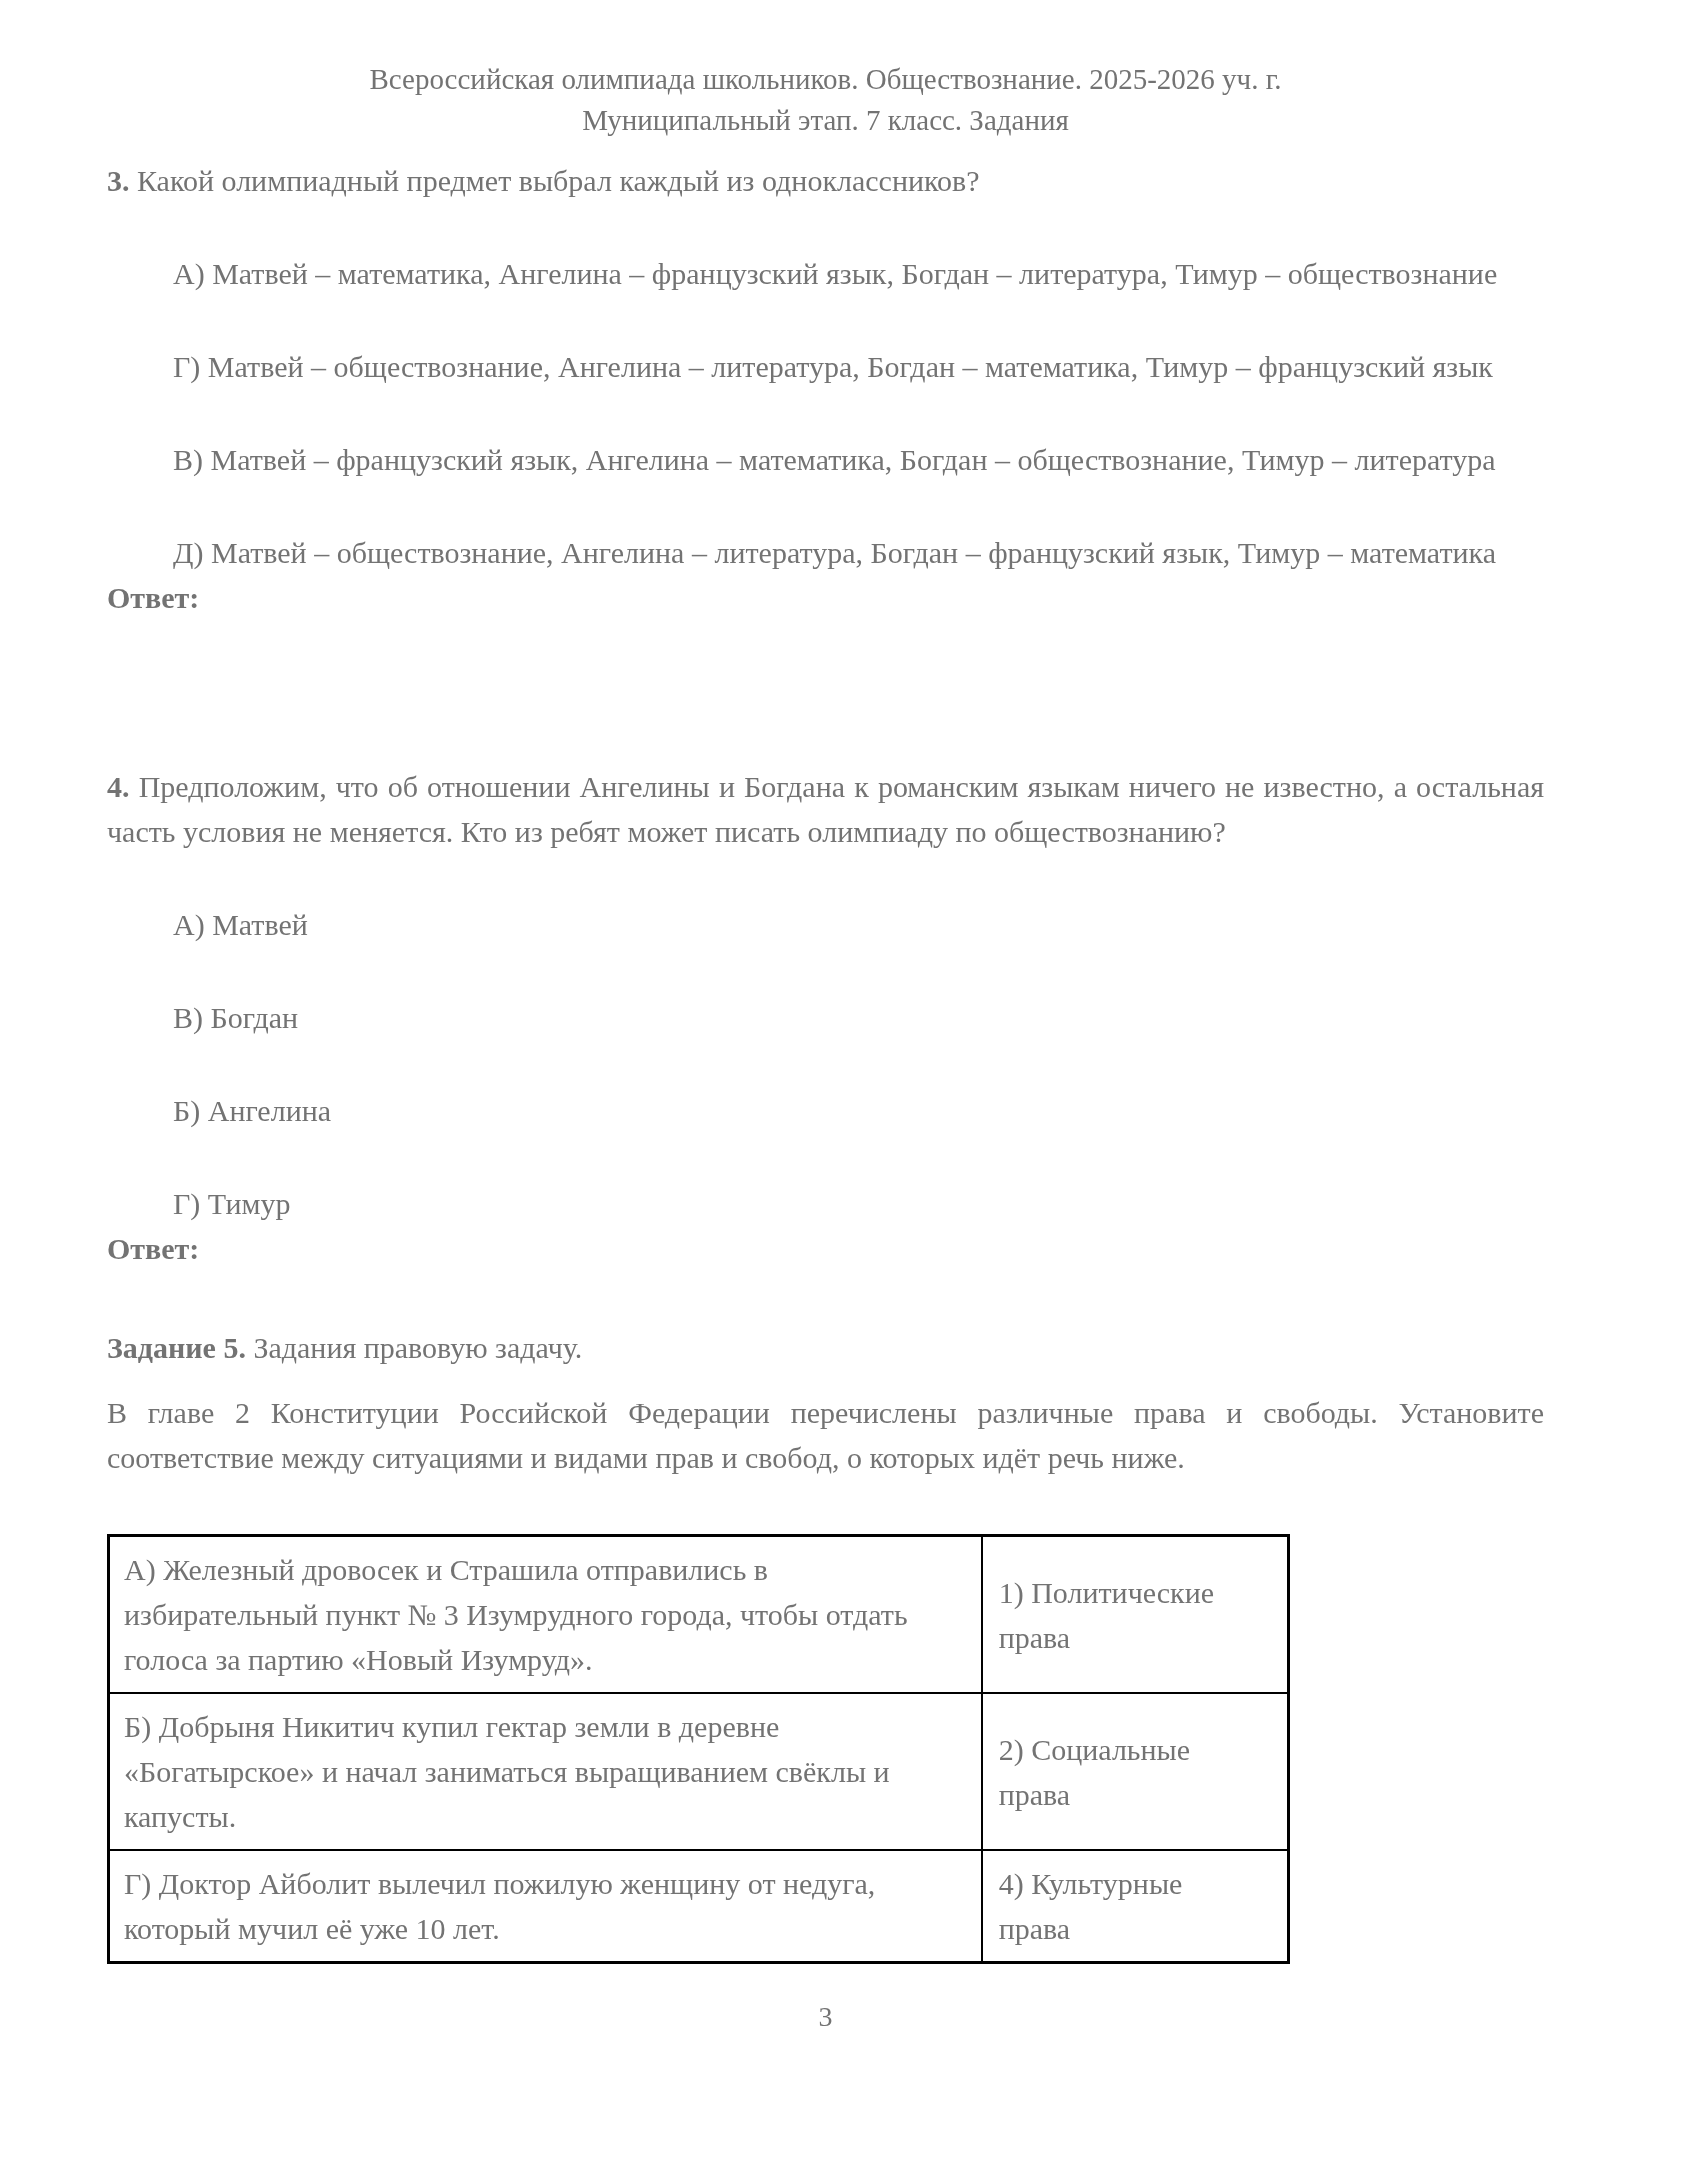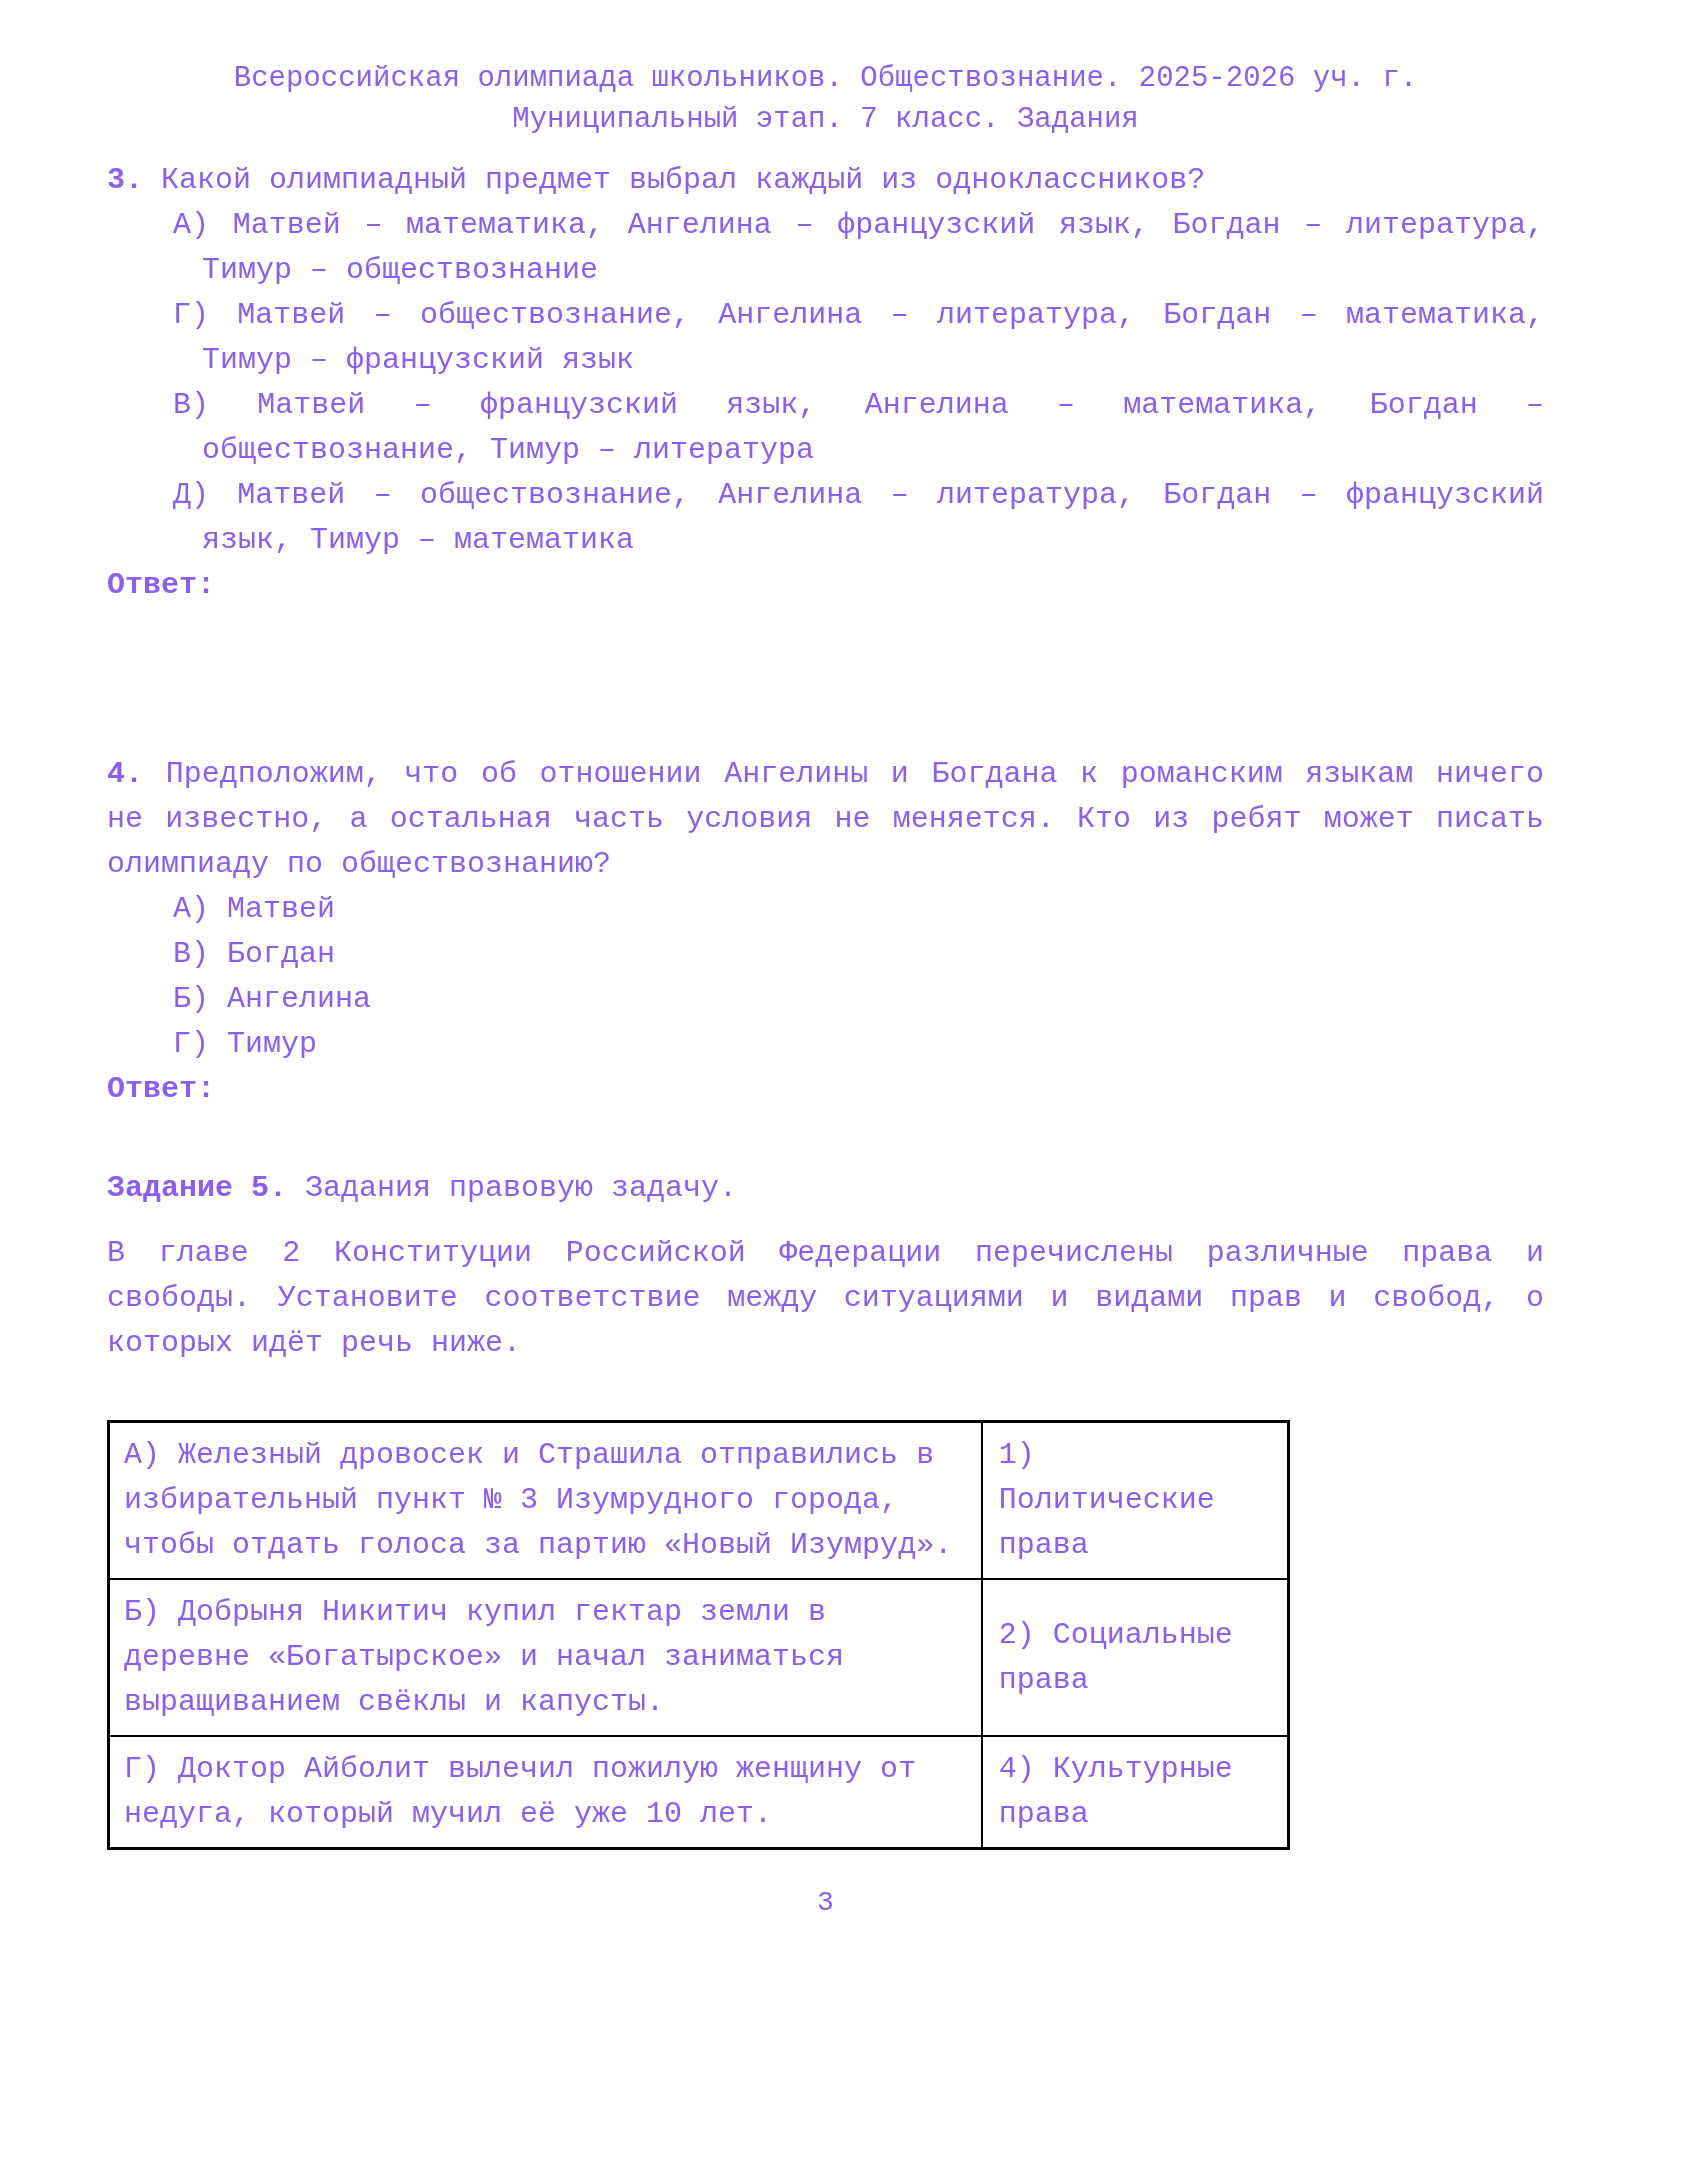--- a/index.html
+++ b/index.html
@@ -6,22 +6,22 @@
   html, body {
     margin: 0;
     padding: 0;
     background: #ffffff;
   }
   .page {
     position: relative;
     width: 1683px;
     height: 2178px;
     background: #ffffff;
-    color: #8b5cf6;
-    font-family: Liberation Mono, monospace;
+    color: #737373;
+    font-family: Liberation Serif, serif;
     font-size: 30px;
     line-height: 1.5;
     overflow: hidden;
   }
   .content {
     padding: 59px 139px 0 107px;
   }
   .doc-header {
     text-align: center;
     font-size: 29px;
@@ -31,20 +31,21 @@
   .question-4 { margin-top: 144px; }
   .q-para {
     margin: 0;
     text-align: justify;
   }
   .q-num { font-weight: bold; }
   .option {
     padding-left: 95px;
     text-indent: -29px;
     text-align: justify;
+    margin-top: 48px;
   }
   .answer-label {
     font-weight: bold;
     margin: 0;
   }
   .task5-heading {
     margin: 54px 0 0 0;
   }
   .task5-label { font-weight: bold; }
   .intro-para {

